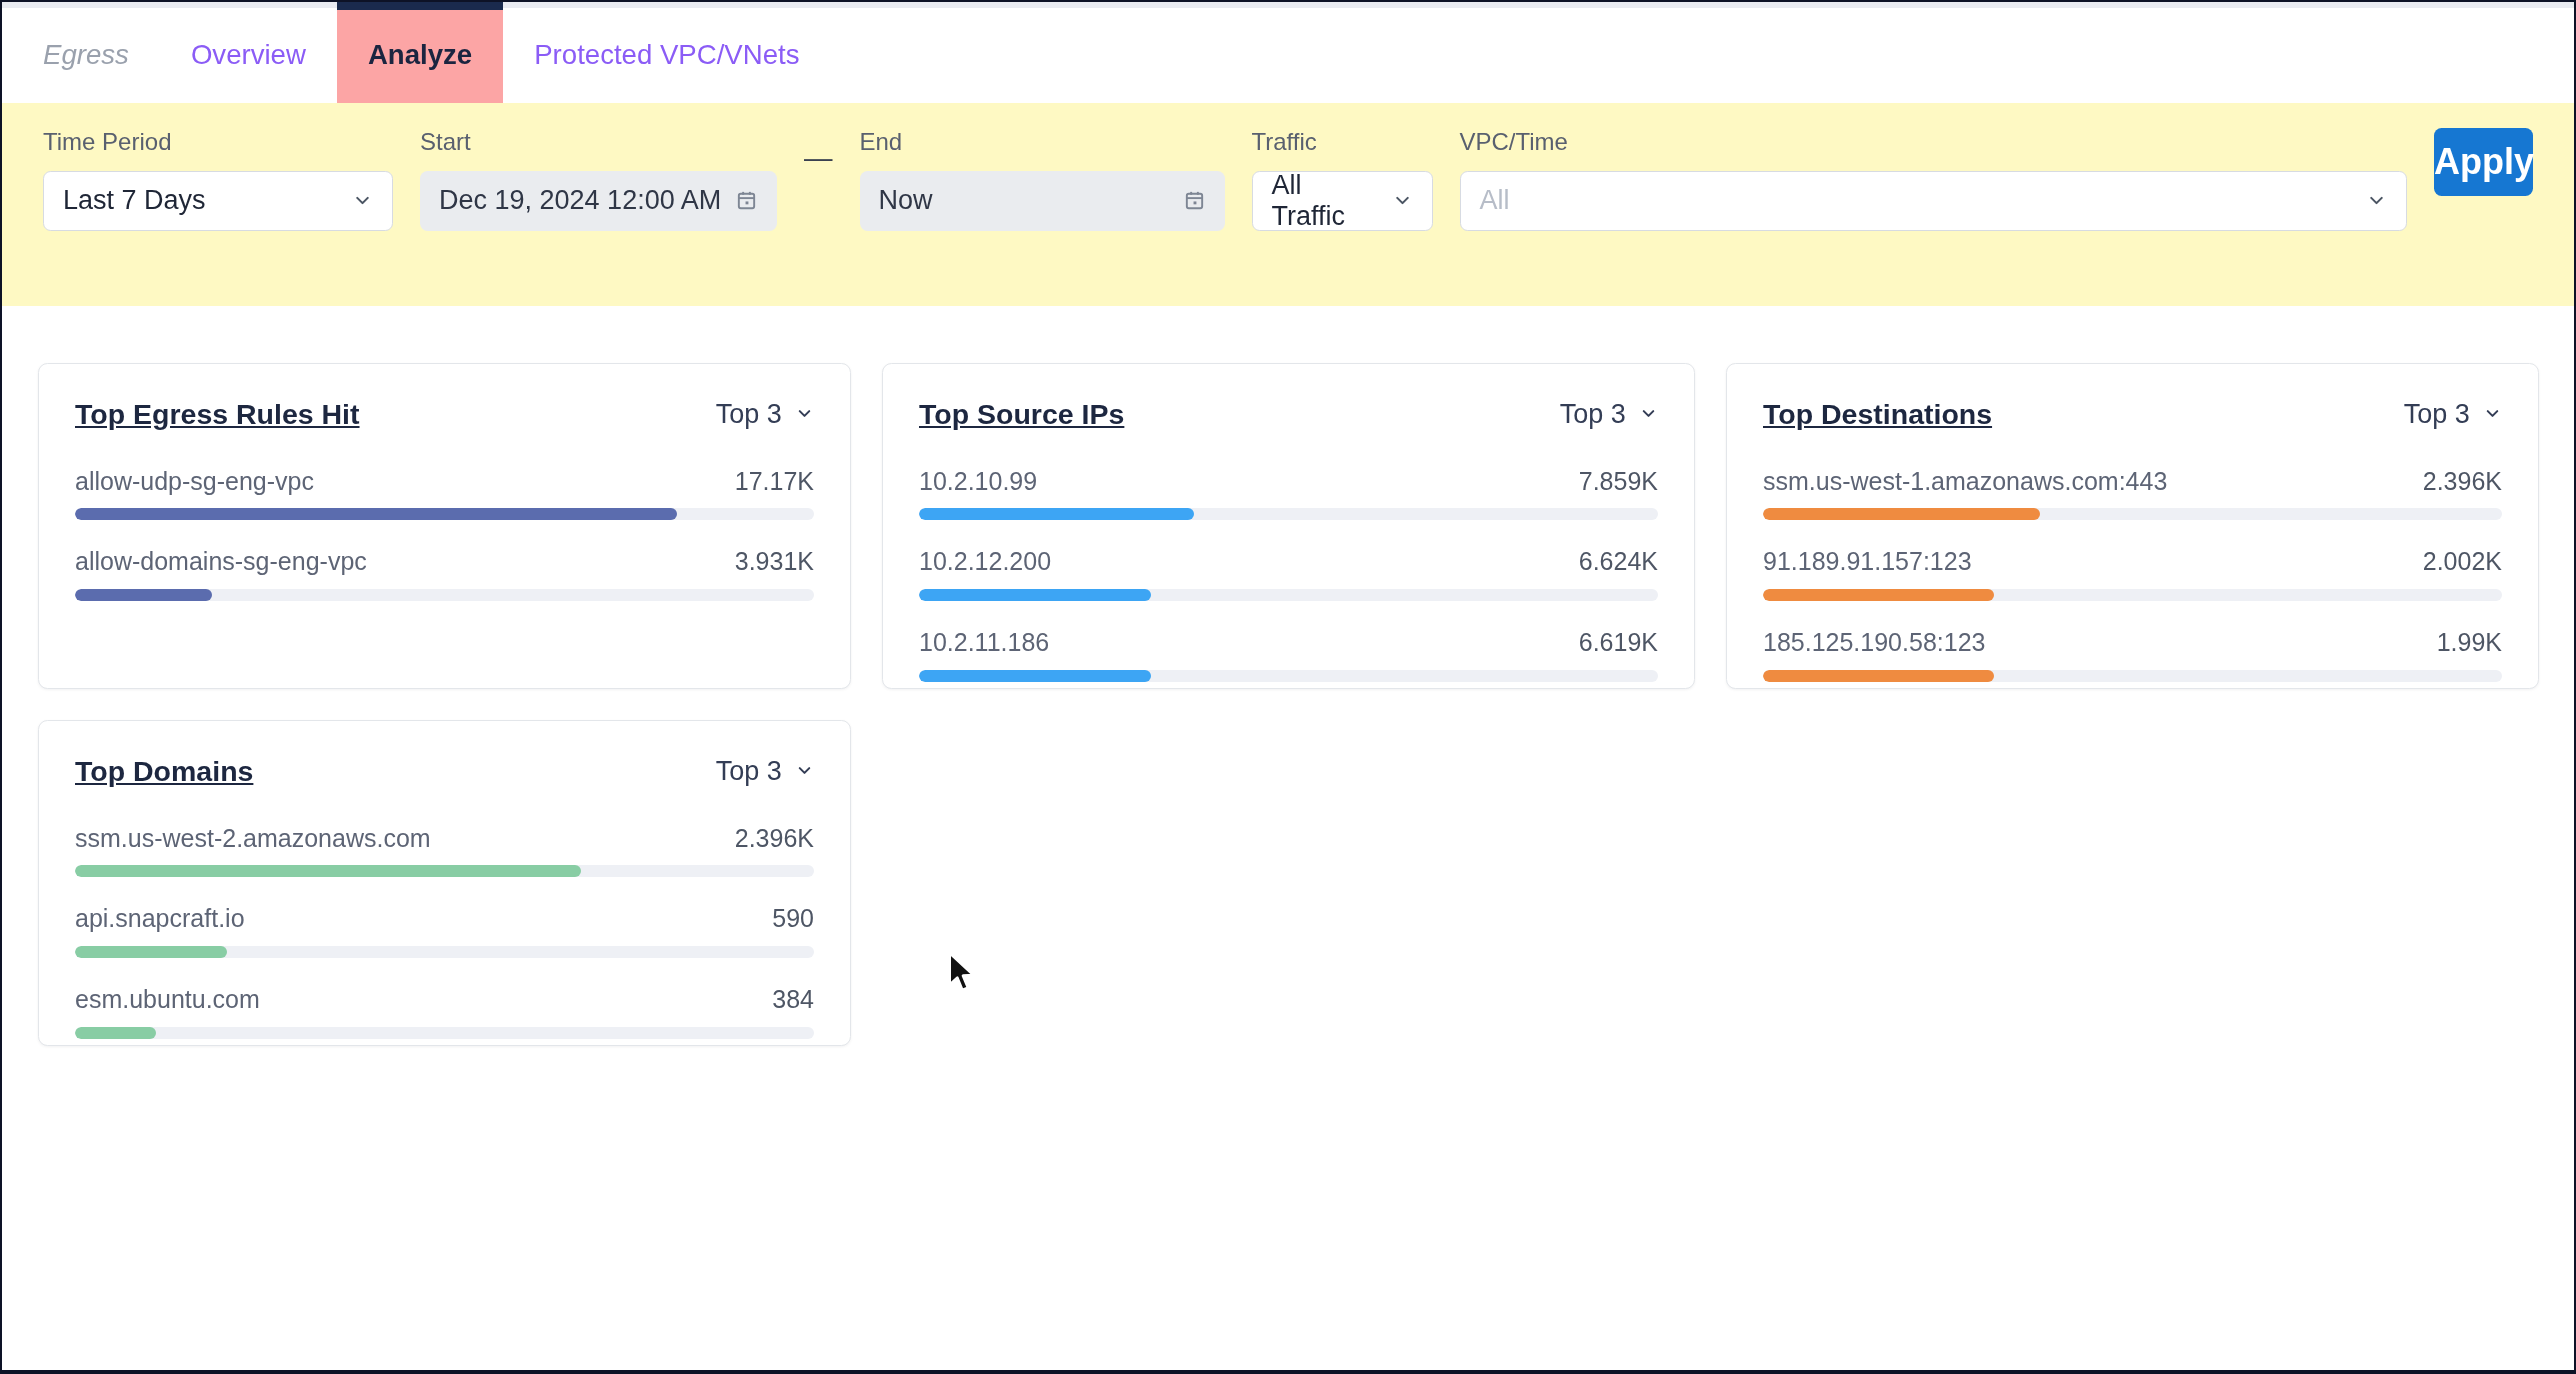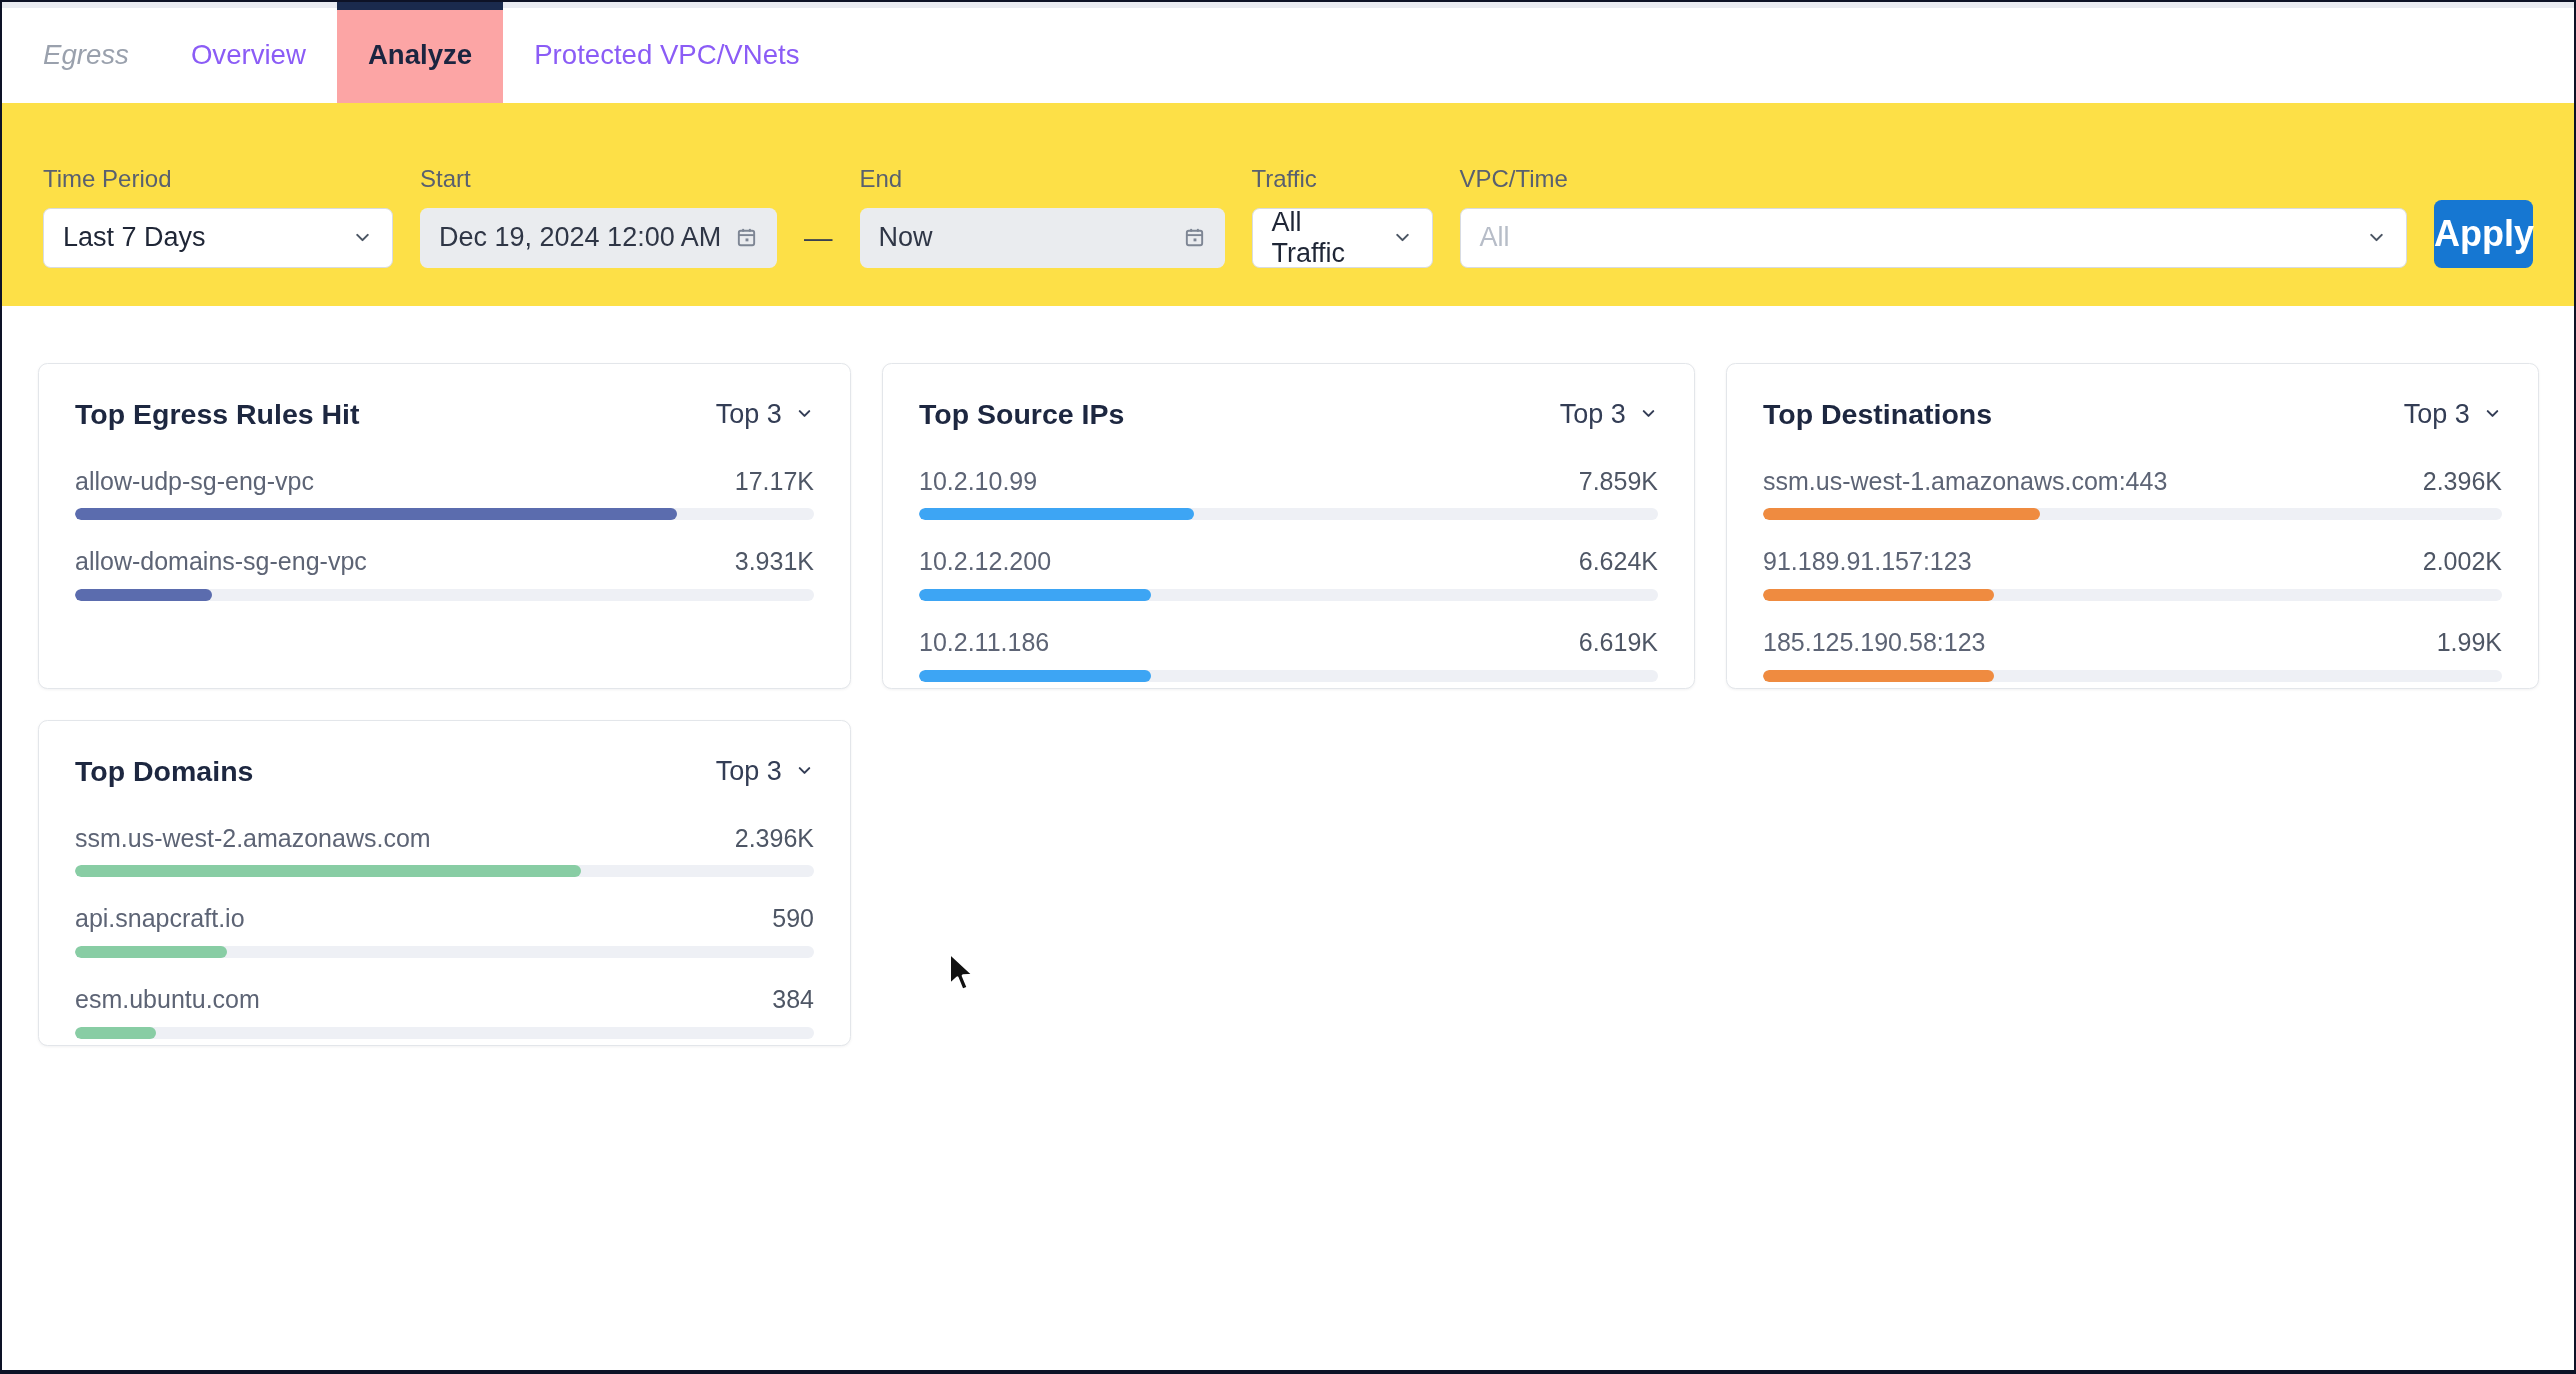--- a/index.html
+++ b/index.html
@@ -34,23 +34,23 @@
     background: #fca5a5;
     color: #1b2540; font-weight: bold;
   }
   .tab.active::before {
     content: ""; position: absolute; left: 0; right: 0; top: -5.7px; height: 7.6px;
     background: #1a2a4d;
   }
 
   
   .filter-bar {
-    background: #fde047;
+    background: #fef9c3;
     padding: 25px 41px 38px 41px;
-    display: flex; align-items: flex-end; gap: 27px;
+    display: flex; align-items: flex-start; gap: 27px;
     height: 203px;
   }
   .fgroup { display: flex; flex-direction: column; }
   .flabel { font-size: 24px; color: #59606f; margin-bottom: 15px; }
   .field {
     height: 60px; border-radius: 7.6px;
     display: flex; align-items: center;
     font-size: 27px; color: #1f2636;
     padding: 0 19px;
     position: relative;
@@ -83,21 +83,21 @@
   }
   .card {
     width: 813px; height: 326px;
     background: #ffffff;
     border: 1px solid #e3e6ea;
     border-radius: 9.5px;
     box-shadow: 0 1px 2.9px rgba(16,24,40,0.06);
     padding: 34px 36px;
   }
   .card-head { display: flex; justify-content: space-between; align-items: center; margin-bottom: 36px; }
-  .card-title { font-size: 28.5px; font-weight: bold; color: #1d2740; }
+  .card-title { font-size: 28.5px; font-weight: bold; color: #1d2740; text-decoration: underline; }
   .topn { display: flex; align-items: center; gap: 13.3px; font-size: 27px; color: #333d55; cursor: pointer; }
   .bar-row { margin-bottom: 27px; }
   .bar-line { display: flex; justify-content: space-between; align-items: baseline; }
   .bar-label { font-size: 25px; color: #5d6475; }
   .bar-value { font-size: 25px; color: #4e5665; }
   .bar-track { margin-top: 12.4px; height: 12.4px; border-radius: 6.7px; background: #eef0f5; overflow: hidden; }
   .bar-fill { height: 100%; border-radius: 6.7px; }
 
   
   .cursor { position: absolute; left: 941px; top: 949px; pointer-events: none; }

